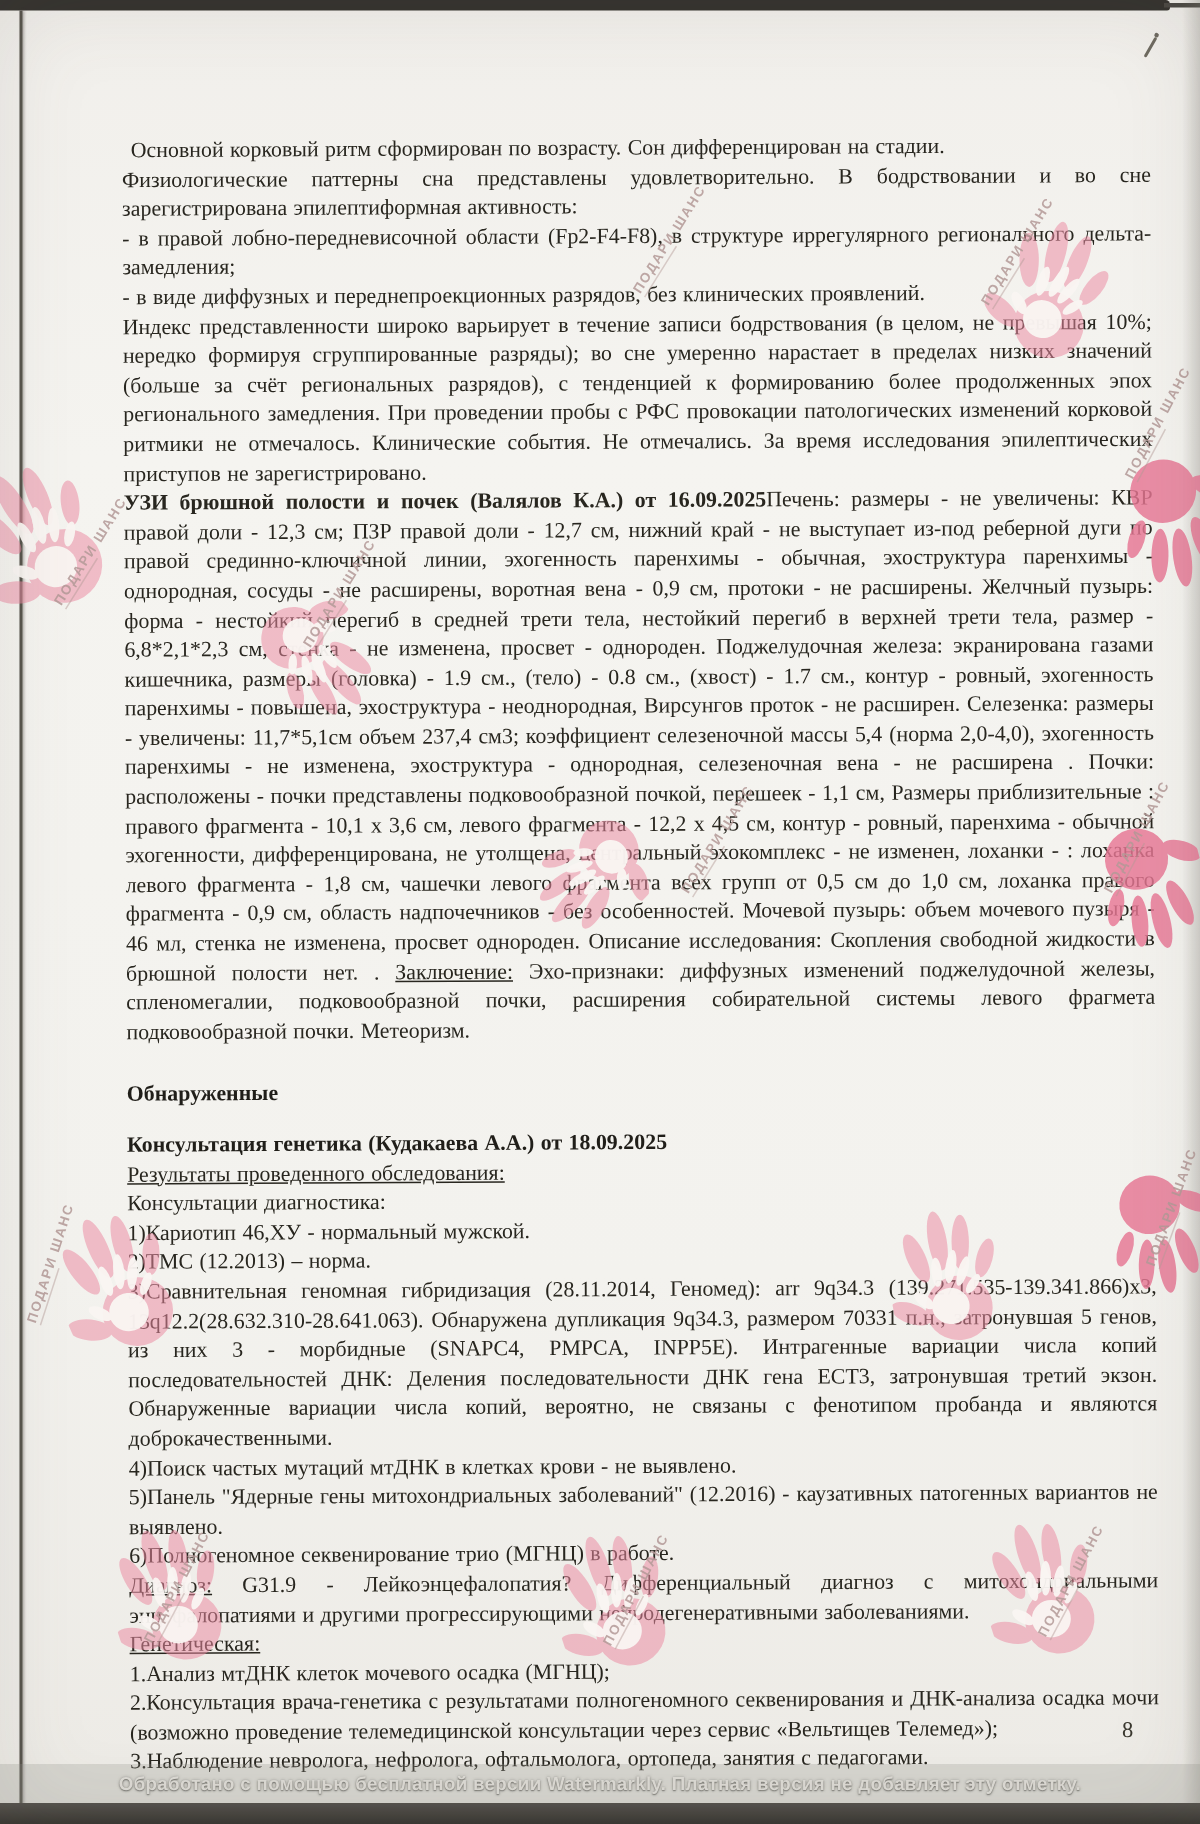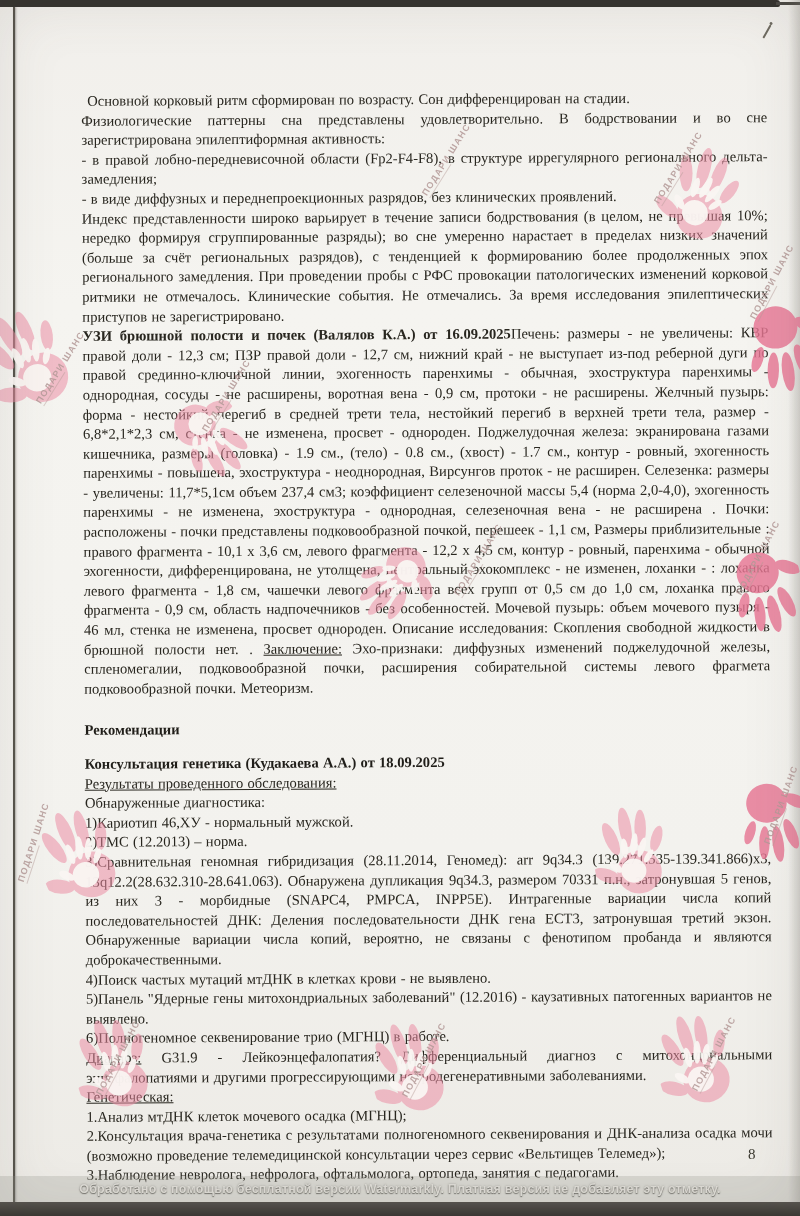--- a/index.html
+++ b/index.html
@@ -54,24 +54,24 @@
   <div class="edge-right-shadow"></div>
   <div class="pen-mark"></div>
 
   <main class="content" id="paragraphs">
       <p class="para lead"><span>Основной корковый ритм сформирован по возрасту. Сон дифференцирован на стадии.</span></p>
       <p class="para body"><span>Физиологические паттерны сна представлены удовлетворительно. В бодрствовании и во сне зарегистрирована эпилептиформная активность:</span></p>
       <p class="para body"><span>- в правой лобно-передневисочной области (Fp2-F4-F8), в структуре иррегулярного регионального дельта-замедления;</span></p>
       <p class="para body"><span>- в виде диффузных и переднепроекционных разрядов, без клинических проявлений.</span></p>
       <p class="para body"><span>Индекс представленности широко варьирует в течение записи бодрствования (в целом, не превышая 10%; нередко формируя сгруппированные разряды); во сне умеренно нарастает в пределах низких значений (больше за счёт региональных разрядов), с тенденцией к формированию более продолженных эпох регионального замедления.  При проведении пробы с РФС провокации патологических изменений корковой ритмики не отмечалось. Клинические события. Не отмечались. За время исследования эпилептических приступов не зарегистрировано.</span></p>
       <p class="para body"><span class="seg-bold">УЗИ брюшной полости и почек (Валялов К.А.) от 16.09.2025</span><span>Печень: размеры - не увеличены: КВР правой доли - 12,3 см; ПЗР правой доли - 12,7 см, нижний край - не выступает из-под реберной дуги по правой срединно-ключичной линии, эхогенность паренхимы - обычная, эхоструктура паренхимы - однородная, сосуды - не расширены, воротная вена - 0,9 см, протоки - не расширены. Желчный пузырь: форма - нестойкий перегиб в средней трети тела, нестойкий перегиб в верхней трети тела, размер - 6,8*2,1*2,3 см, стенка - не изменена, просвет - однороден. Поджелудочная железа: экранирована газами кишечника, размеры (головка) - 1.9 см., (тело) - 0.8 см., (хвост) - 1.7 см., контур - ровный, эхогенность паренхимы - повышена, эхоструктура - неоднородная, Вирсунгов проток - не расширен. Селезенка: размеры - увеличены: 11,7*5,1см объем 237,4 см3; коэффициент селезеночной массы 5,4 (норма 2,0-4,0), эхогенность паренхимы - не изменена, эхоструктура - однородная, селезеночная вена - не расширена . Почки: расположены - почки представлены подковообразной почкой, перешеек - 1,1 см, Размеры приблизительные : правого фрагмента - 10,1 х 3,6 см, левого фрагмента - 12,2 х 4,5 см, контур - ровный, паренхима - обычной эхогенности, дифференцирована, не утолщена, центральный эхокомплекс - не изменен, лоханки - : лоханка левого фрагмента - 1,8 см, чашечки левого фрагмента всех групп от 0,5 см до 1,0 см, лоханка правого фрагмента - 0,9 см, область надпочечников - без особенностей. Мочевой пузырь: объем мочевого пузыря - 46 мл, стенка не изменена, просвет однороден. Описание исследования: Скопления свободной жидкости в брюшной полости нет. . </span><span class="seg-underline">Заключение:</span><span> Эхо-признаки: диффузных изменений поджелудочной железы, спленомегалии, подковообразной почки, расширения собирательной системы левого фрагмета подковообразной почки. Метеоризм.</span></p>
-      <p class="para heading"><span class="seg-bold">Рекомендации</span></p>
+      <p class="para heading"><span class="seg-bold">Обнаруженные</span></p>
       <p class="para heading2"><span class="seg-bold">Консультация генетика (Кудакаева А.А.) от 18.09.2025</span></p>
       <p class="para body"><span class="seg-underline">Результаты проведенного обследования:</span></p>
-      <p class="para body"><span>Обнаруженные диагностика:</span></p>
+      <p class="para body"><span>Консультации диагностика:</span></p>
       <p class="para body"><span>1)Кариотип 46,ХУ - нормальный мужской.</span></p>
       <p class="para body"><span>2)ТМС (12.2013) – норма.</span></p>
       <p class="para body"><span>3)Сравнительная геномная гибридизация (28.11.2014, Геномед): arr 9q34.3 (139.271.535-139.341.866)x3, 13q12.2(28.632.310-28.641.063). Обнаружена дупликация 9q34.3, размером 70331 п.н., затронувшая 5 генов, из них 3 - морбидные (SNAPC4, PMPCA, INPP5E). Интрагенные вариации числа копий последовательностей ДНК: Деления последовательности ДНК гена ЕСТ3, затронувшая третий экзон. Обнаруженные вариации числа копий, вероятно, не связаны с фенотипом пробанда и являются доброкачественными.</span></p>
       <p class="para body"><span>4)Поиск частых мутаций мтДНК в клетках крови - не выявлено.</span></p>
       <p class="para body"><span>5)Панель "Ядерные гены митохондриальных заболеваний" (12.2016) - каузативных патогенных вариантов не выявлено.</span></p>
       <p class="para body"><span>6)Полногеномное секвенирование трио (МГНЦ) в работе.</span></p>
       <p class="para body"><span class="seg-underline">Диагноз:</span><span> G31.9 - Лейкоэнцефалопатия? Дифференциальный диагноз с митохондриальными энцефалопатиями и другими прогрессирующими нейродегенеративными заболеваниями.</span></p>
       <p class="para body"><span class="seg-underline">Генетическая:</span></p>
       <p class="para body"><span>1.Анализ мтДНК клеток мочевого осадка (МГНЦ);</span></p>
       <p class="para body"><span>2.Консультация врача-генетика с результатами полногеномного секвенирования и ДНК-анализа осадка мочи (возможно проведение телемедицинской консультации через сервис «Вельтищев Телемед»);</span></p>

